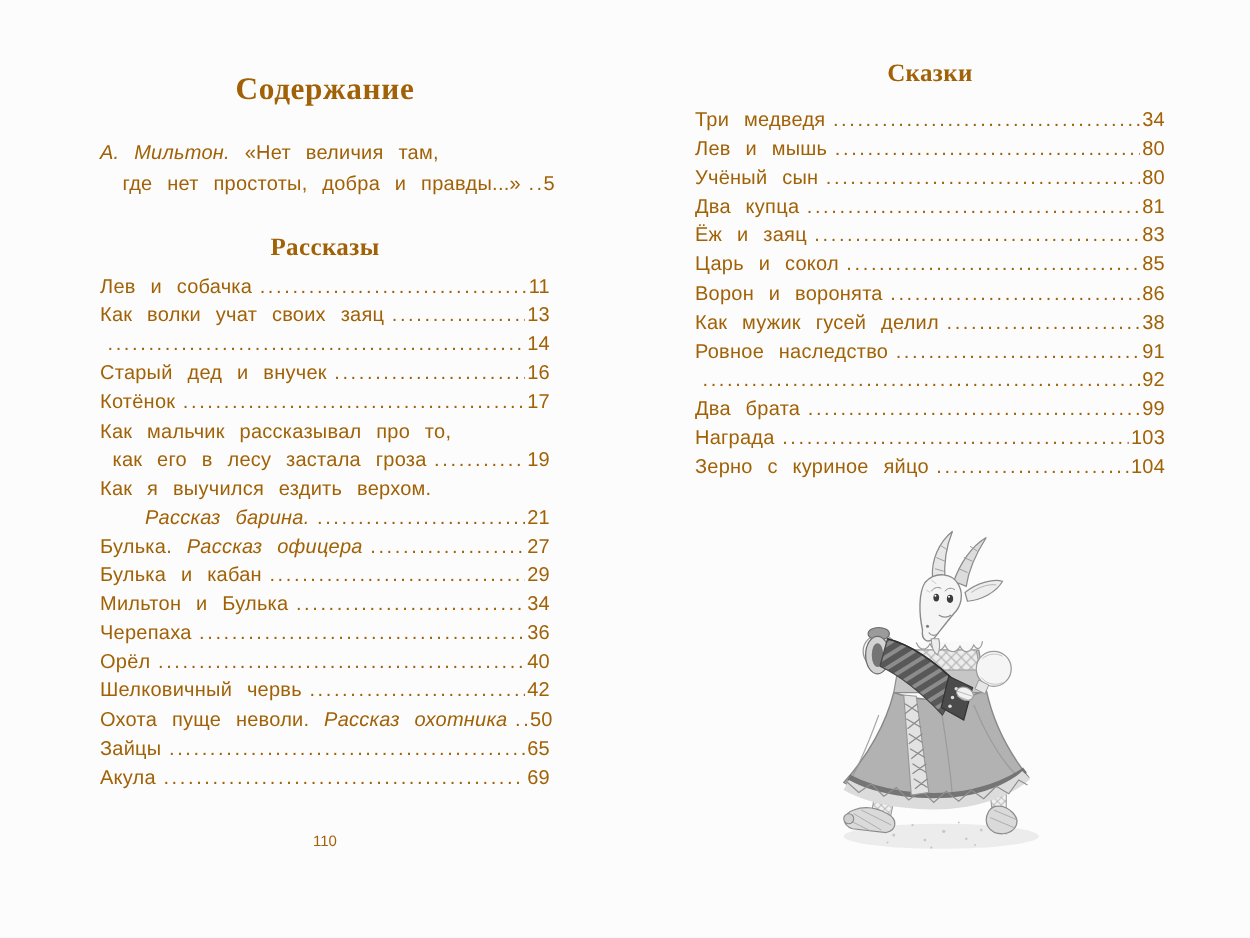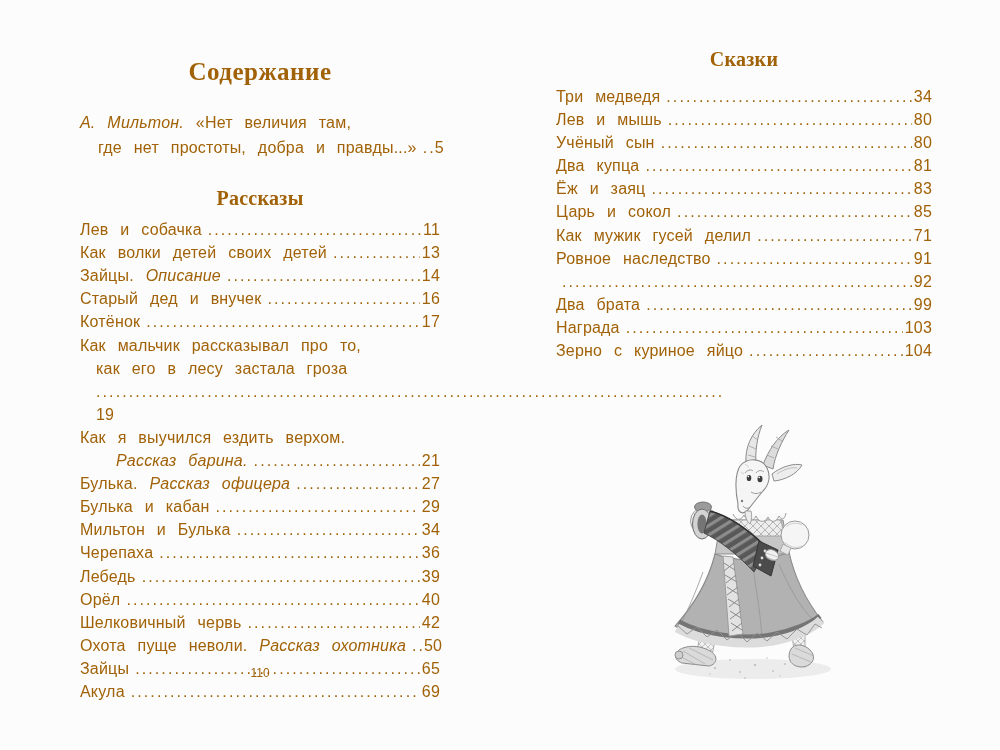--- a/index.html
+++ b/index.html
@@ -43,21 +43,21 @@
 
   .epigraph { margin-top: 22px; line-height: 27px; }
   .epigraph .row2 { padding-left: 18px; }
   .it { font-style: italic; }
   .ws { word-spacing: 0.45em; }
 
   .toc { margin-top: 7px; }
   .col-right .toc { margin-top: 13px; }
   .toc-row { display: flex; align-items: baseline; line-height: 23.1px; white-space: nowrap; }
   .toc-pre { line-height: 23.1px; white-space: nowrap; }
-  .indent-sm { padding-left: 10px; flex-direction: column; }
+  .indent-sm { padding-left: 10px; }
   .indent-lg { padding-left: 36px; text-align: center; }
   .leader {
     flex: 1 1 auto;
     min-width: 10px;
     overflow: hidden;
     white-space: nowrap;
     margin: 0 2px 0 6px;
   }
   .leader::after {
     content: "................................................................................................";
@@ -103,26 +103,25 @@
 
     <h2 class="section-title">Рассказы</h2>
 
     <div class="toc body-text" id="toc-left">
         <div class="toc-row">
           <span class="toc-title ws">Лев и собачка</span>
           <span class="leader"></span>
           <span class="pg">11</span>
         </div>
         <div class="toc-row">
-          <span class="toc-title ws">Как волки детей своих детей</span>
+          <span class="toc-title ws">Как волки учат своих заяц</span>
           <span class="leader"></span>
           <span class="pg">13</span>
         </div>
         <div class="toc-row">
-          <span class="toc-title ws">Зайцы.<span class="it"> Описание</span></span>
           <span class="leader"></span>
           <span class="pg">14</span>
         </div>
         <div class="toc-row">
           <span class="toc-title ws">Старый дед и внучек</span>
           <span class="leader"></span>
           <span class="pg">16</span>
         </div>
         <div class="toc-row">
           <span class="toc-title ws">Котёнок</span>
@@ -155,25 +154,20 @@
           <span class="toc-title ws">Мильтон и Булька</span>
           <span class="leader"></span>
           <span class="pg">34</span>
         </div>
         <div class="toc-row">
           <span class="toc-title ws">Черепаха</span>
           <span class="leader"></span>
           <span class="pg">36</span>
         </div>
         <div class="toc-row">
-          <span class="toc-title ws">Лебедь</span>
-          <span class="leader"></span>
-          <span class="pg">39</span>
-        </div>
-        <div class="toc-row">
           <span class="toc-title ws">Орёл</span>
           <span class="leader"></span>
           <span class="pg">40</span>
         </div>
         <div class="toc-row">
           <span class="toc-title ws">Шелковичный червь</span>
           <span class="leader"></span>
           <span class="pg">42</span>
         </div>
         <div class="toc-row">
@@ -222,23 +216,28 @@
           <span class="toc-title ws">Ёж и заяц</span>
           <span class="leader"></span>
           <span class="pg">83</span>
         </div>
         <div class="toc-row">
           <span class="toc-title ws">Царь и сокол</span>
           <span class="leader"></span>
           <span class="pg">85</span>
         </div>
         <div class="toc-row">
+          <span class="toc-title ws">Ворон и воронята</span>
+          <span class="leader"></span>
+          <span class="pg">86</span>
+        </div>
+        <div class="toc-row">
           <span class="toc-title ws">Как мужик гусей делил</span>
           <span class="leader"></span>
-          <span class="pg">71</span>
+          <span class="pg">38</span>
         </div>
         <div class="toc-row">
           <span class="toc-title ws">Ровное наследство</span>
           <span class="leader"></span>
           <span class="pg">91</span>
         </div>
         <div class="toc-row">
           <span class="leader"></span>
           <span class="pg">92</span>
         </div>

